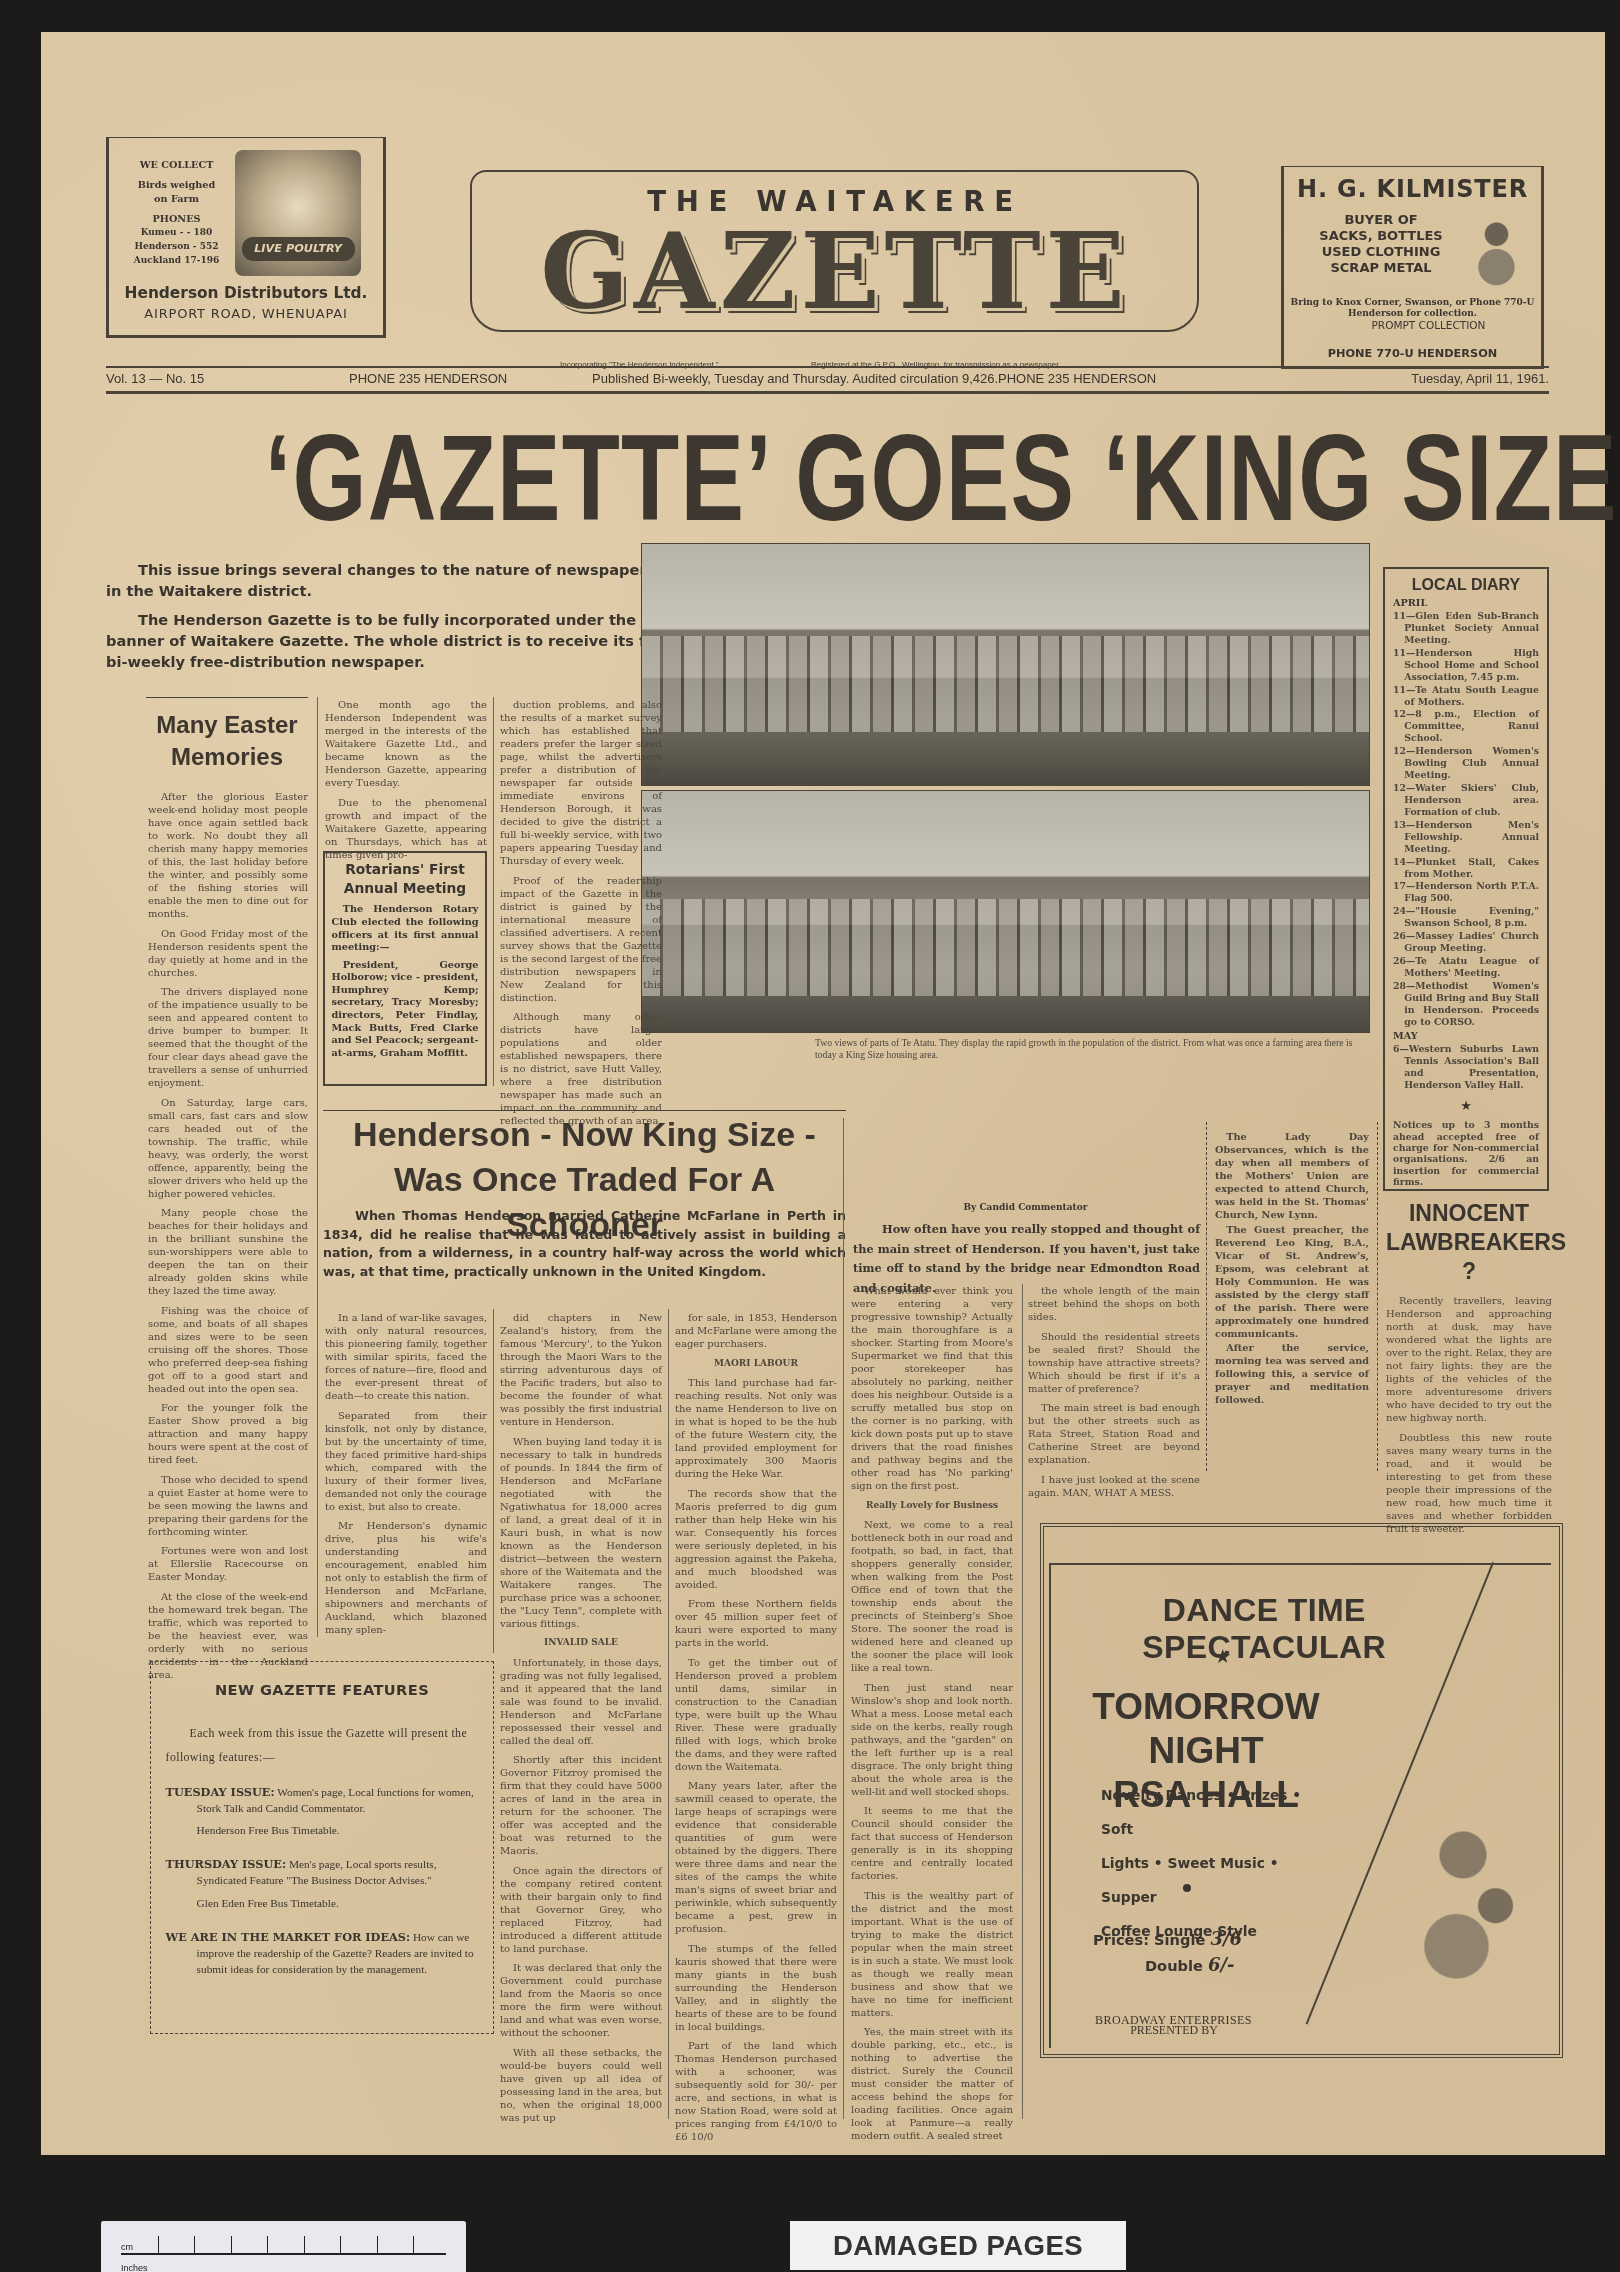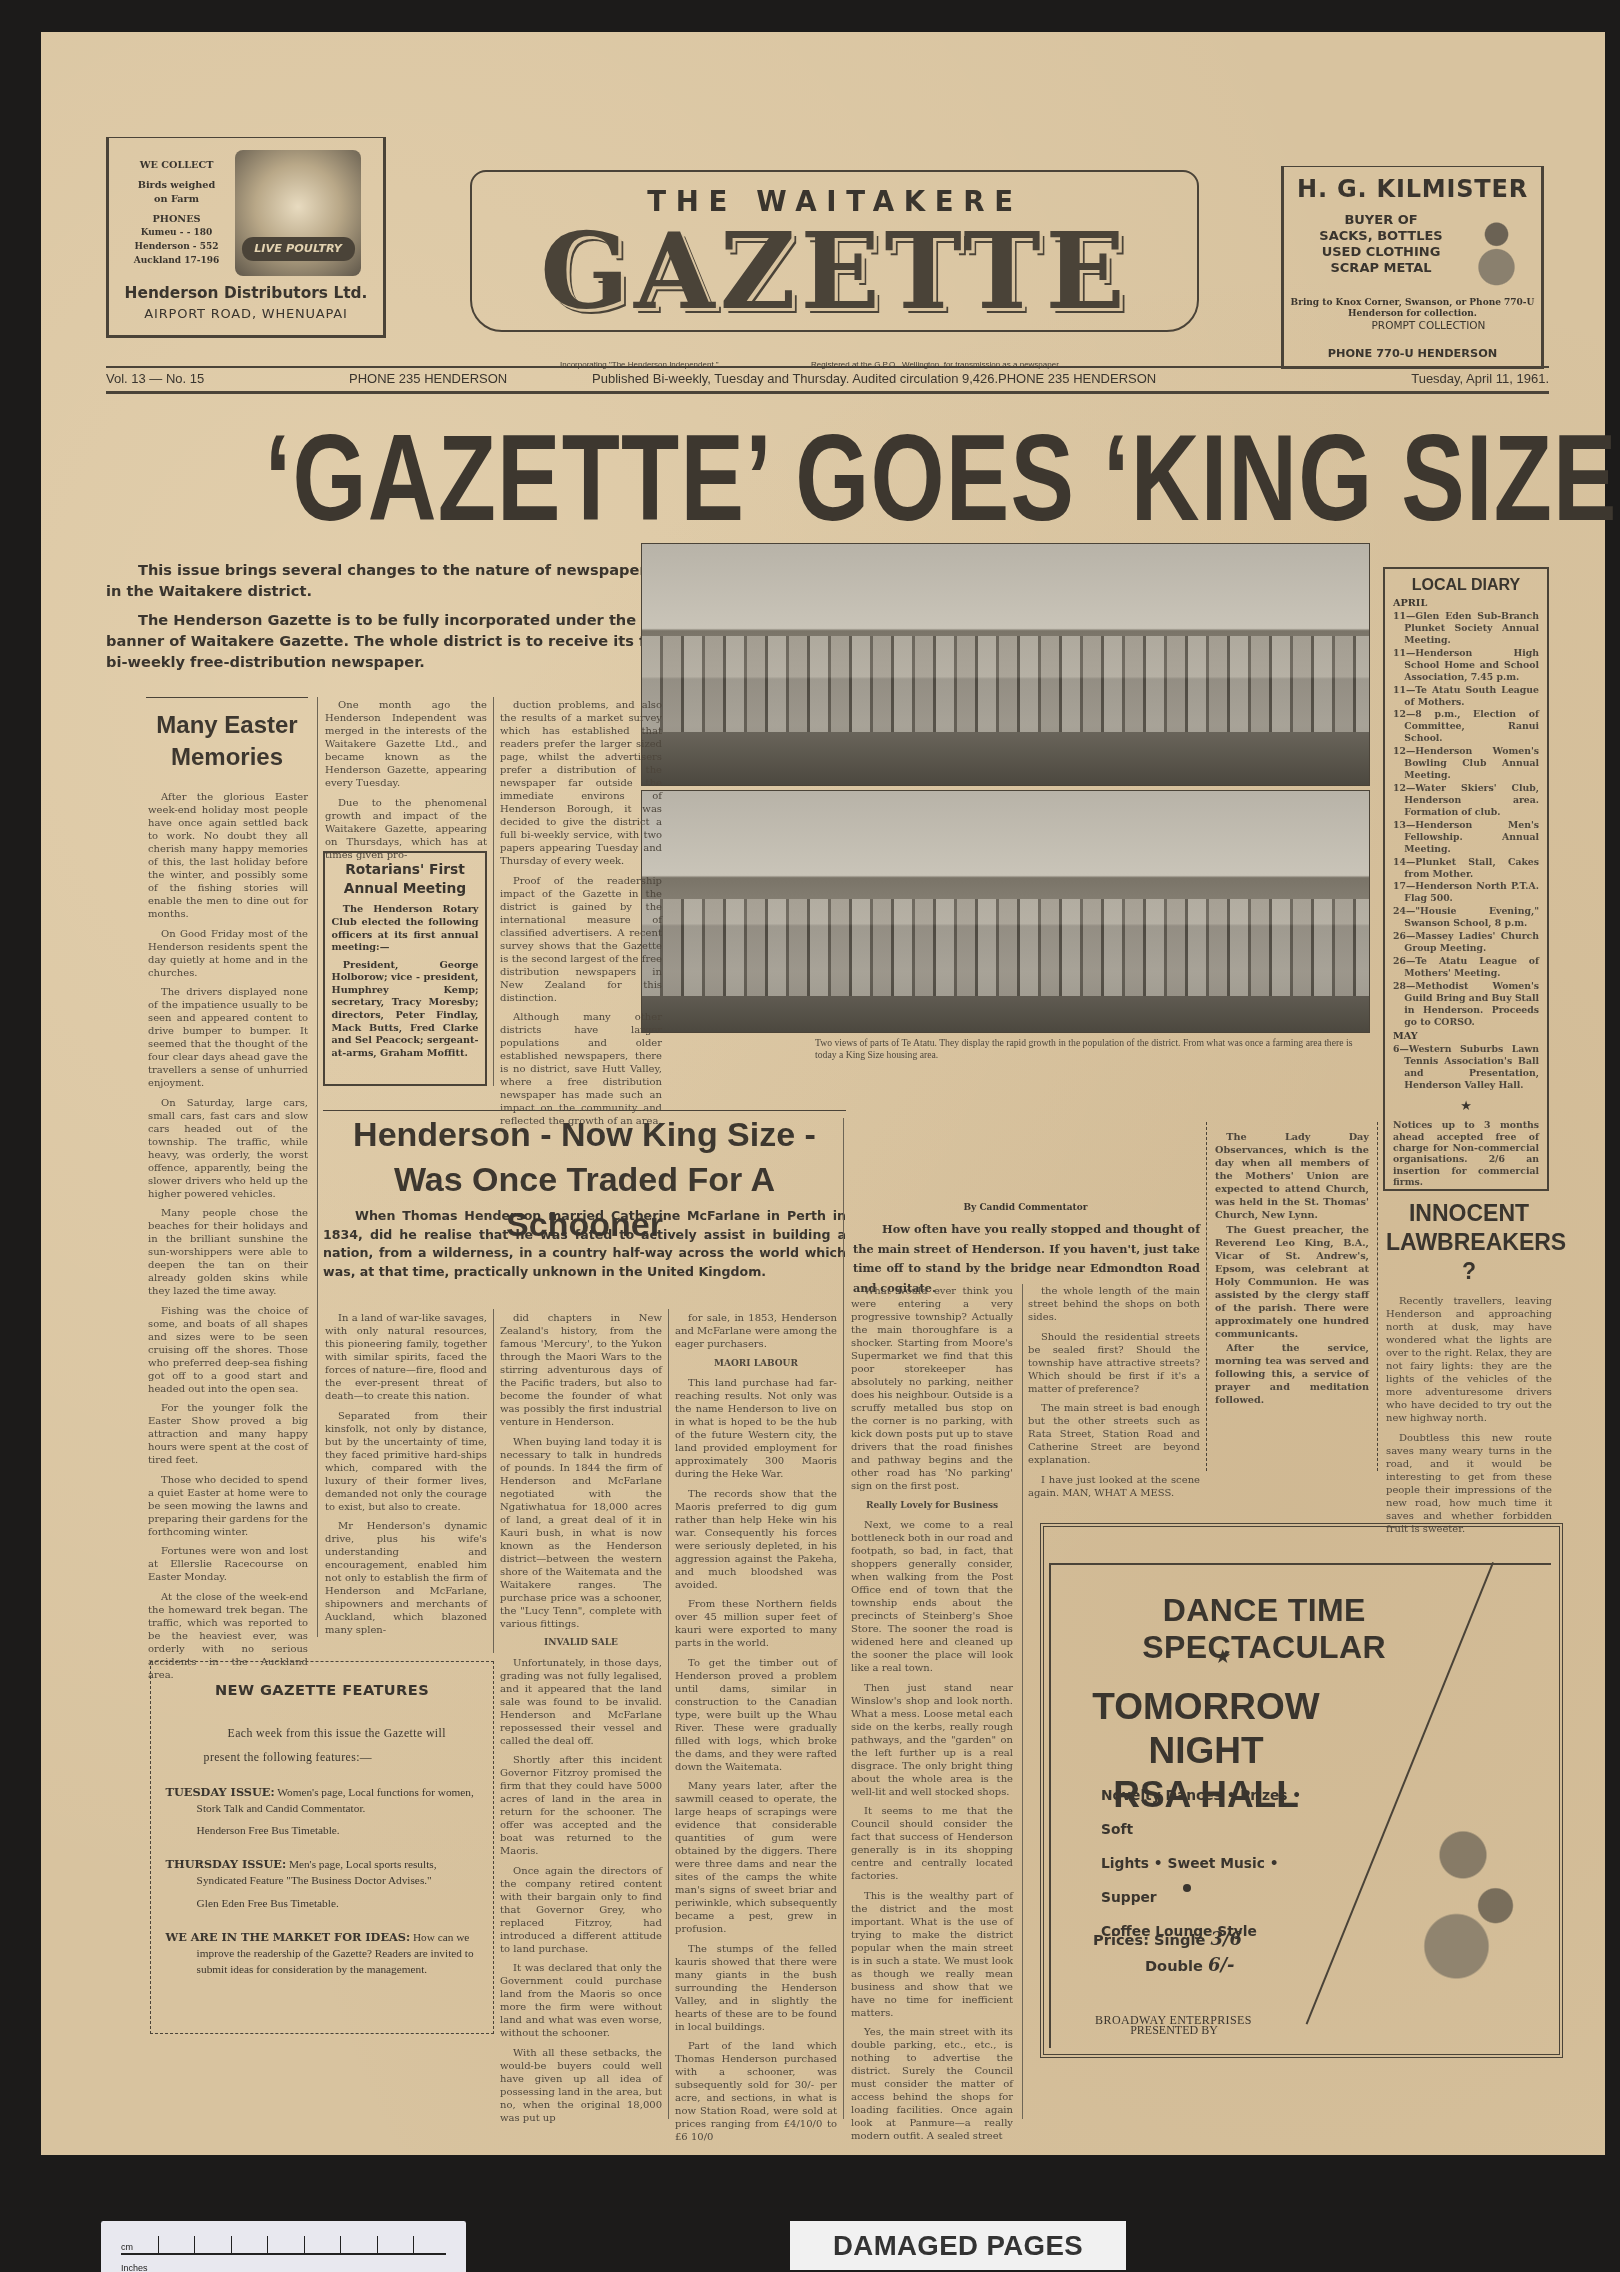--- a/index.html
+++ b/index.html
@@ -64,21 +64,21 @@
   .diary .e { font-size: 9.3px; font-weight: bold; line-height: 12px; text-align: justify; padding-left: 11.3px; text-indent: -11.3px; margin-bottom: 0.8px; color:#4d463c; }
   .diary .star { text-align:center; font-size: 13px; margin: 6.5px 0; }
   .diary .note { font-size: 9.3px; font-weight:bold; line-height: 11.3px; text-align: justify; color:#4d463c; }
 
   .rot { position:absolute; left: 282px; top: 819px; width: 164px; height: 235px; border: 2.4px solid #4a4338; padding: 6.5px 6.5px; }
   .rot .t { font-family:"DejaVu Sans",sans-serif; font-weight:bold; font-size: 13.8px; line-height: 19.5px; text-align:center; margin-bottom: 4.9px; }
   .rot p { font-size: 9.7px; font-weight:bold; line-height: 12.6px; text-align: justify; text-indent: 11.3px; margin-bottom: 4.9px; }
 
   .features { position:absolute; left: 109px; top: 1629px; width: 344px; height: 373px; border: 1.6px dashed #4a4338; padding: 11.3px 14.6px; font-family:"Liberation Serif",serif; }
   .features .t { font-family:"DejaVu Sans",sans-serif; font-weight:bold; font-size: 14.6px; text-align:center; margin: 8px 0 23px; letter-spacing: 0.4px; }
-  .features .intro { font-size: 11.8px; line-height: 24px; text-indent: 24px; letter-spacing: 0.4px; margin-bottom: 14.6px; margin-left: 38px; }
+  .features .intro { font-size: 11.8px; line-height: 24px; text-indent: 24px; letter-spacing: 0.4px; margin-bottom: 14.6px; }
   .features .item { font-size: 11.3px; line-height: 16px; padding-left: 31px; text-indent: -31px; margin-bottom: 6.5px; }
   .features .sub { font-size: 11.3px; line-height: 16px; padding-left: 31px; margin-bottom: 18px; }
   .features b { font-family:"DejaVu Serif",serif; }
 
   .vicar { position:absolute; left: 1165px; top: 1090px; width: 172px; height: 349px; border-left: 1.6px dashed #4a4338; border-right: 1.6px dashed #4a4338; padding: 8px 8px; }
   .vicar .t { font-family:"Liberation Sans",sans-serif; font-weight:bold; font-size: 23px; line-height: 32px; text-align:center; margin-bottom: 8px; }
   .vicar p { font-size: 9.7px; font-weight:bold; line-height: 13px; text-align: justify; text-indent: 11.3px; margin-bottom: 1.6px; color:#4d463c; }
 
   .innoc { position:absolute; left: 1345px; top: 1167px; width: 166px; }
   .innoc .t { font-family:"Liberation Sans",sans-serif; font-weight:bold; font-size: 23px; line-height: 29px; text-align:center; margin-bottom: 8px; }

